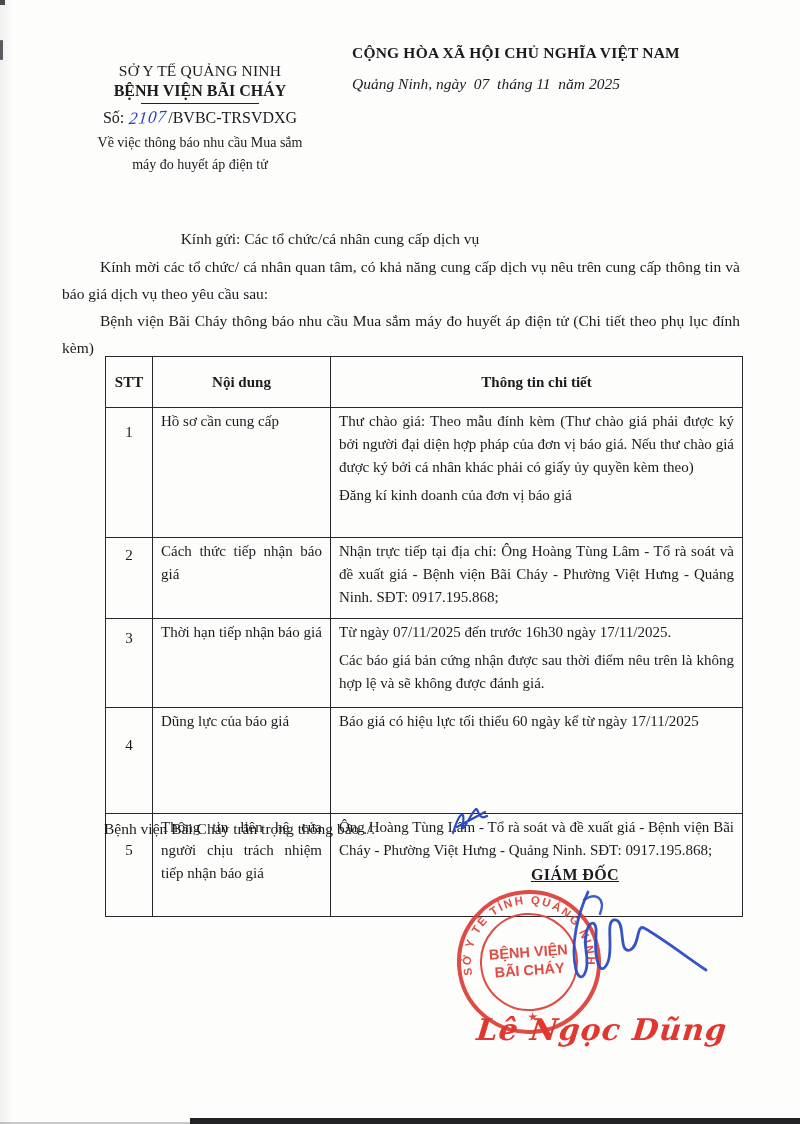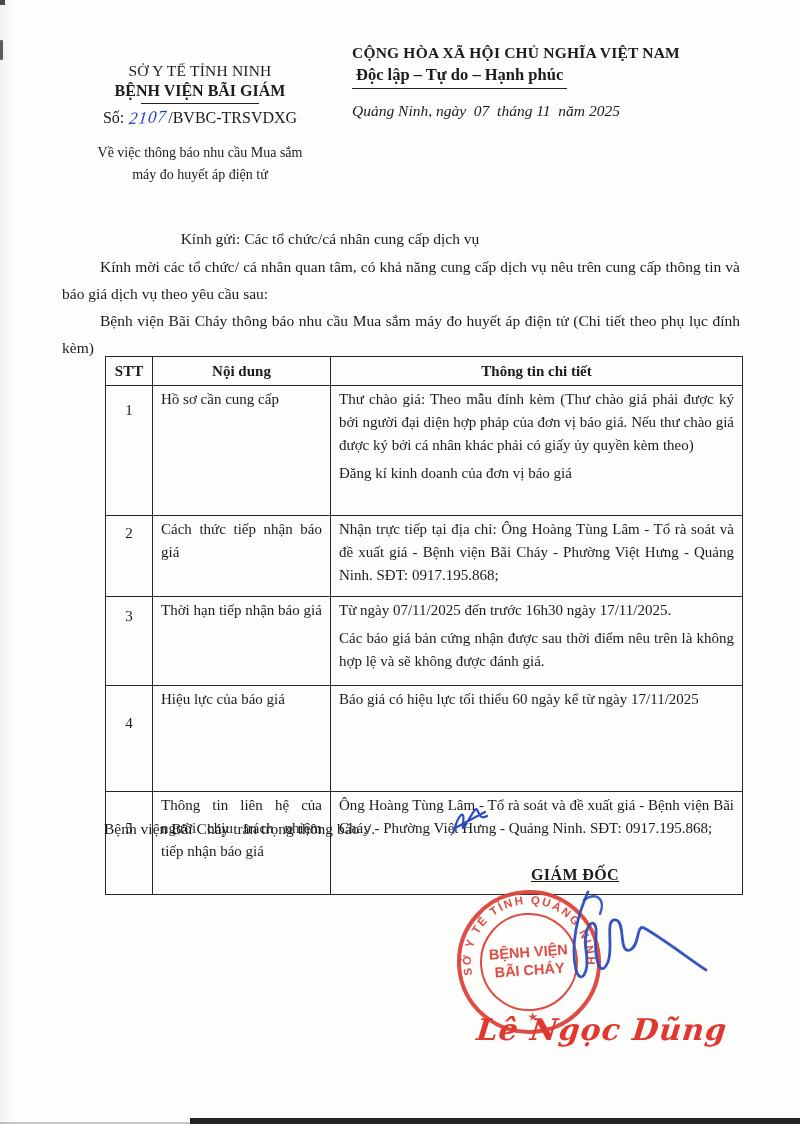--- a/index.html
+++ b/index.html
@@ -14,37 +14,37 @@
     pointer-events:none;
   }
   
   .header-left{position:absolute; left:52px; top:62px; width:296px; text-align:center;}
   .hl-line1{font-size:15.5px; letter-spacing:0.2px;}
   .hl-line2{font-size:16px; font-weight:bold; margin-top:2px;}
   .hl-underline{width:118px; height:0; border-bottom:1.6px solid #222; margin:3px auto 4px auto;}
   .hl-so{font-size:16px; margin-top:1px;}
   .so-number{display:inline-block; color:#2b3fbf; font-style:italic; font-size:17px;
              transform:rotate(-4deg) skewX(-10deg); letter-spacing:1px; margin:0 1px;}
-  .hl-subject{font-size:14px; line-height:22px; width:218px; margin:14px auto 0 auto;}
+  .hl-subject{font-size:14px; line-height:22px; width:218px; margin:4px auto 0 auto;}
   .header-right{position:absolute; left:352px; top:44px; width:412px; text-align:left;}
   .hr-line1{font-size:15.5px; font-weight:bold; letter-spacing:0.2px;}
   .hr-line2{display:inline-block; font-size:16.5px; font-weight:bold; margin-top:3px;
             border-bottom:1.7px solid #222; padding:0 4px 3px 4px;}
   .hr-date{font-size:15.5px; font-style:italic; margin-top:13px; white-space:pre-wrap;}
   
   .salutation{position:absolute; left:0; top:230px; width:660px; text-align:center; font-size:15.5px;}
   .body-paragraphs{position:absolute; left:62px; top:253px; width:678px;
                    font-size:15.5px; line-height:27px; text-align:justify;}
   .body-paragraphs p{margin:0; text-indent:38px;}
   
   .doc-table{position:absolute; left:105px; top:356px; width:637px;
              border-collapse:collapse; table-layout:fixed;}
   .doc-table th,.doc-table td{border:1.6px solid #27272b; padding:2px 8px;
              font-size:15px; line-height:23px; overflow:hidden;}
-  .doc-table th{font-weight:bold; text-align:center; height:26px; padding:1px 4px;}
+  .doc-table th{font-weight:bold; text-align:center; height:26px; padding:12px 4px;}
   .c-stt{text-align:center; vertical-align:top;}
   .c-nd,.c-ct{vertical-align:top; text-align:justify;margin-left:12px;}
   .c-ct p,.c-nd p{margin:0;}
   .c-ct p + p{margin-top:5px;}
   tr.r0 td{height:114px;} tr.r0 .c-stt{padding-top:13px;}
   tr.r1 td{height:72px;}  tr.r1 .c-stt{padding-top:6px;}
   tr.r2 td{height:78px;}  tr.r2 .c-stt{padding-top:8px;}
   tr.r3 td{height:77px;}  tr.r3 .c-stt{padding-top:26px;}
   tr.r4 td{height:75px;}  tr.r4 .c-stt{padding-top:25px;}
   
@@ -70,33 +70,32 @@
 <body>
 
 <div class="page">
 
   <div class="artifact corner-tl"></div>
   <div class="artifact edge-tl"></div>
   <div class="artifact bottom-bar"></div>
   <div class="artifact bottom-bar-left"></div>
 
   <div class="header-left">
-    <div class="hl-line1">SỞ Y TẾ TỈNH NINH</div>
-    <div class="hl-line2">BỆNH VIỆN BÃI GIÁM</div>
+    <div class="hl-line1">SỞ Y TẾ QUẢNG NINH</div>
+    <div class="hl-line2">BỆNH VIỆN BÃI CHÁY</div>
     <div class="hl-underline"></div>
     <div class="hl-so">
       <span>Số:</span>
       <span class="so-number">2107</span><span>/BVBC-TRSVDXG</span>
     </div>
     <div class="hl-subject">Về việc thông báo nhu cầu Mua sắm máy đo huyết áp điện tử</div>
   </div>
 
   <div class="header-right">
     <div class="hr-line1">CỘNG HÒA XÃ HỘI CHỦ NGHĨA VIỆT NAM</div>
-    <div><span class="hr-line2">Độc lập – Tự do – Hạnh phúc</span></div>
     <div class="hr-date">Quảng Ninh, ngày  07  tháng 11  năm 2025</div>
   </div>
 
   <div class="salutation">Kính gửi: Các tổ chức/cá nhân cung cấp dịch vụ</div>
   <div class="body-paragraphs">
     <p>Kính mời các tổ chức/ cá nhân quan tâm, có khả năng cung cấp dịch vụ nêu trên cung cấp thông tin và báo giá dịch vụ theo yêu cầu sau:</p>
     <p>Bệnh viện Bãi Cháy thông báo nhu cầu Mua sắm máy đo huyết áp điện tử (Chi tiết theo phụ lục đính kèm)</p>
   </div>
 
   <table class="doc-table">
@@ -131,21 +130,21 @@
         <tr class="r2">
           <td class="c-stt">3</td>
           <td class="c-nd">Thời hạn tiếp nhận báo giá</td>
           <td class="c-ct">
             <p>Từ ngày 07/11/2025 đến trước 16h30 ngày 17/11/2025.</p>
             <p>Các báo giá bản cứng nhận được sau thời điểm nêu trên là không hợp lệ và sẽ không được đánh giá.</p>
           </td>
         </tr>
         <tr class="r3">
           <td class="c-stt">4</td>
-          <td class="c-nd">Hiệu lực của báo giá</td>
+          <td class="c-nd">Dũng lực của báo giá</td>
           <td class="c-ct">
             <p>Báo giá có hiệu lực tối thiểu 60 ngày kể từ ngày 17/11/2025</p>
           </td>
         </tr>
         <tr class="r4">
           <td class="c-stt">5</td>
           <td class="c-nd">Thông tin liên hệ của người chịu trách nhiệm tiếp nhận báo giá</td>
           <td class="c-ct">
             <p>Ông Hoàng Tùng Lâm - Tổ rà soát và đề xuất giá - Bệnh viện Bãi Cháy - Phường Việt Hưng - Quảng Ninh. SĐT: 0917.195.868;</p>
           </td>

